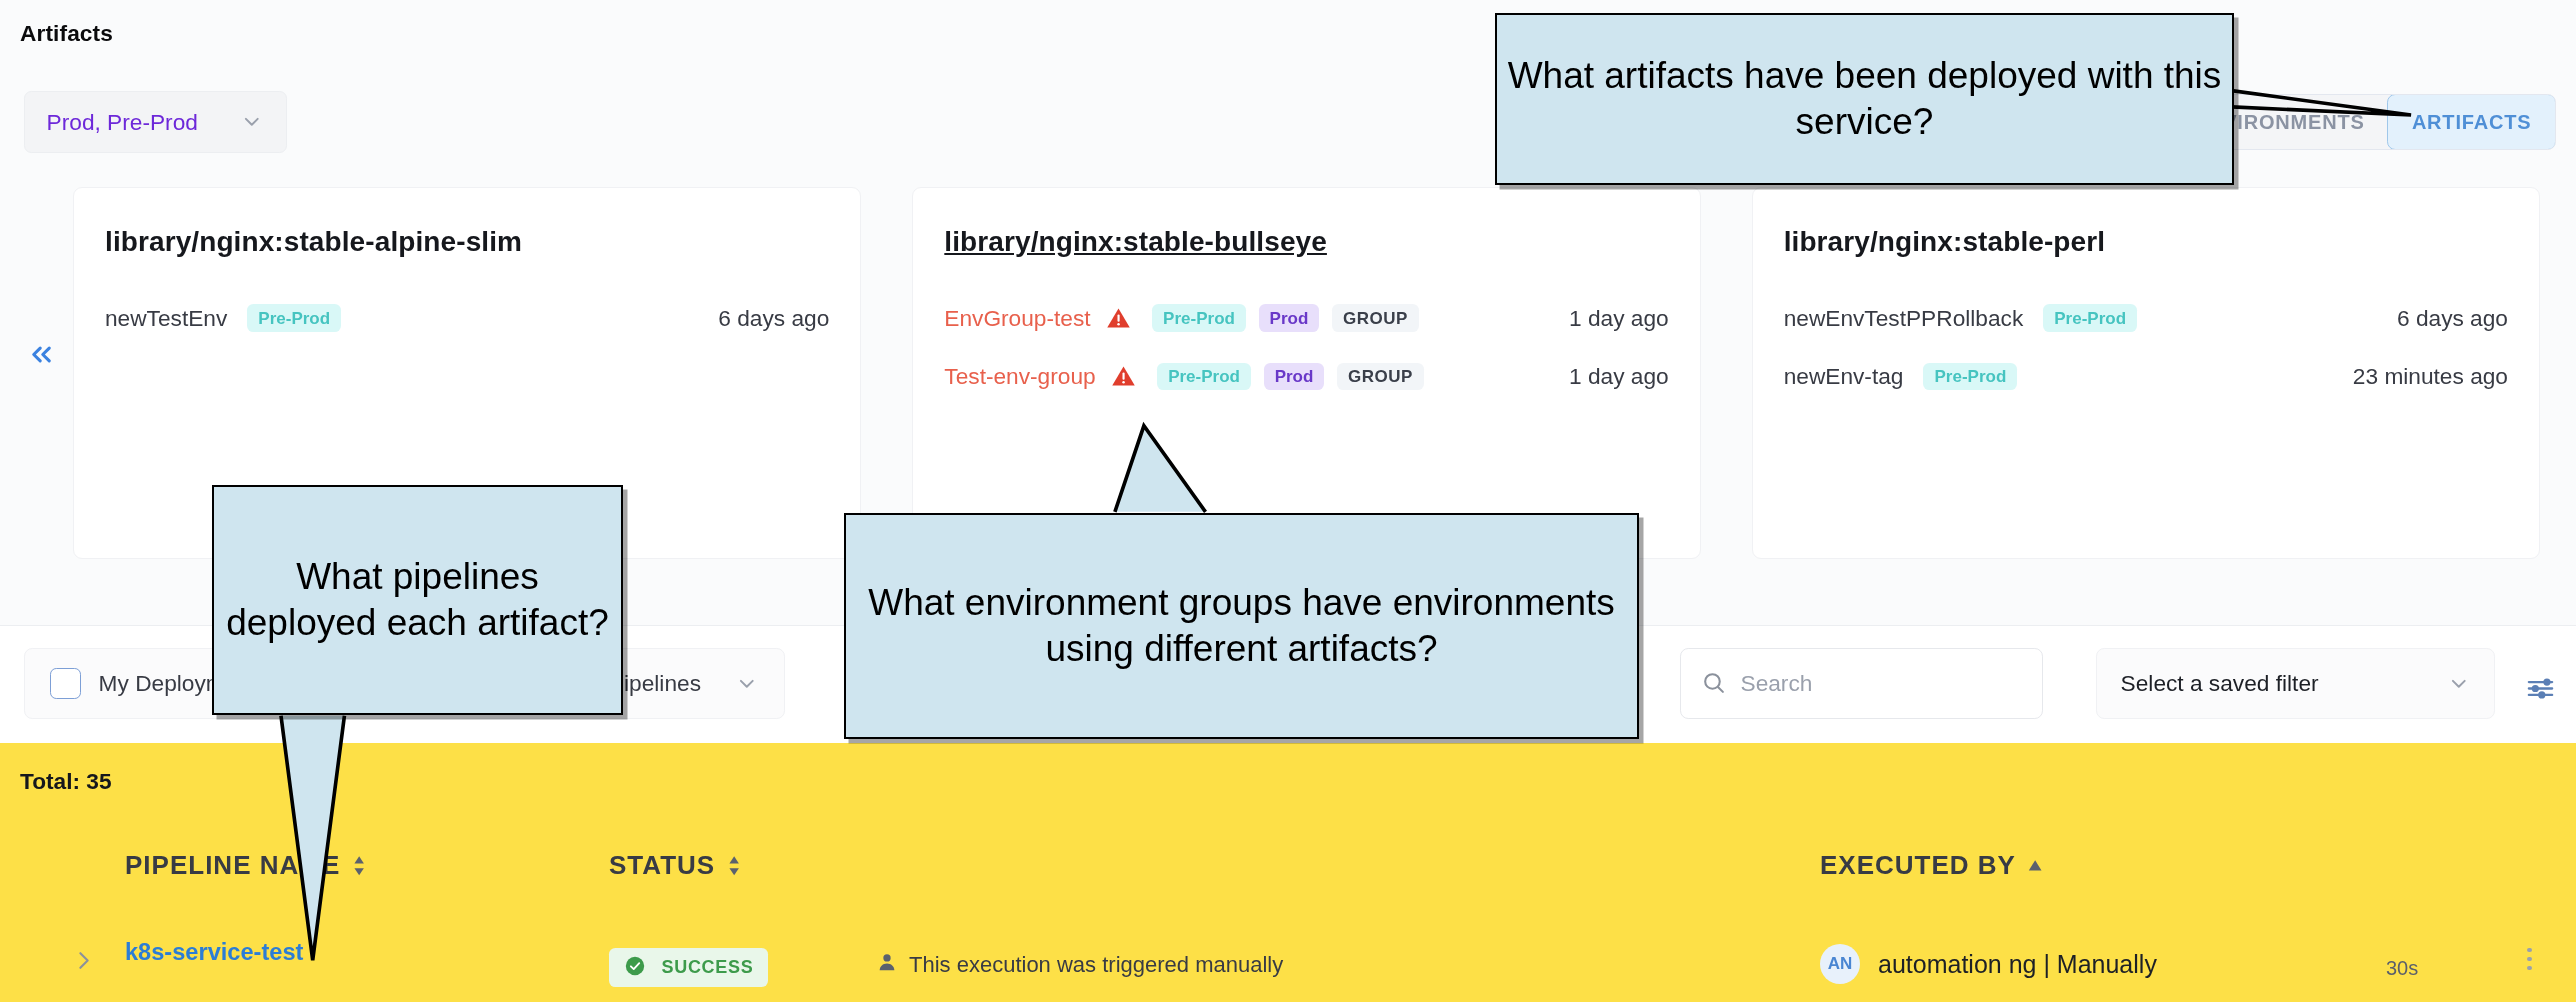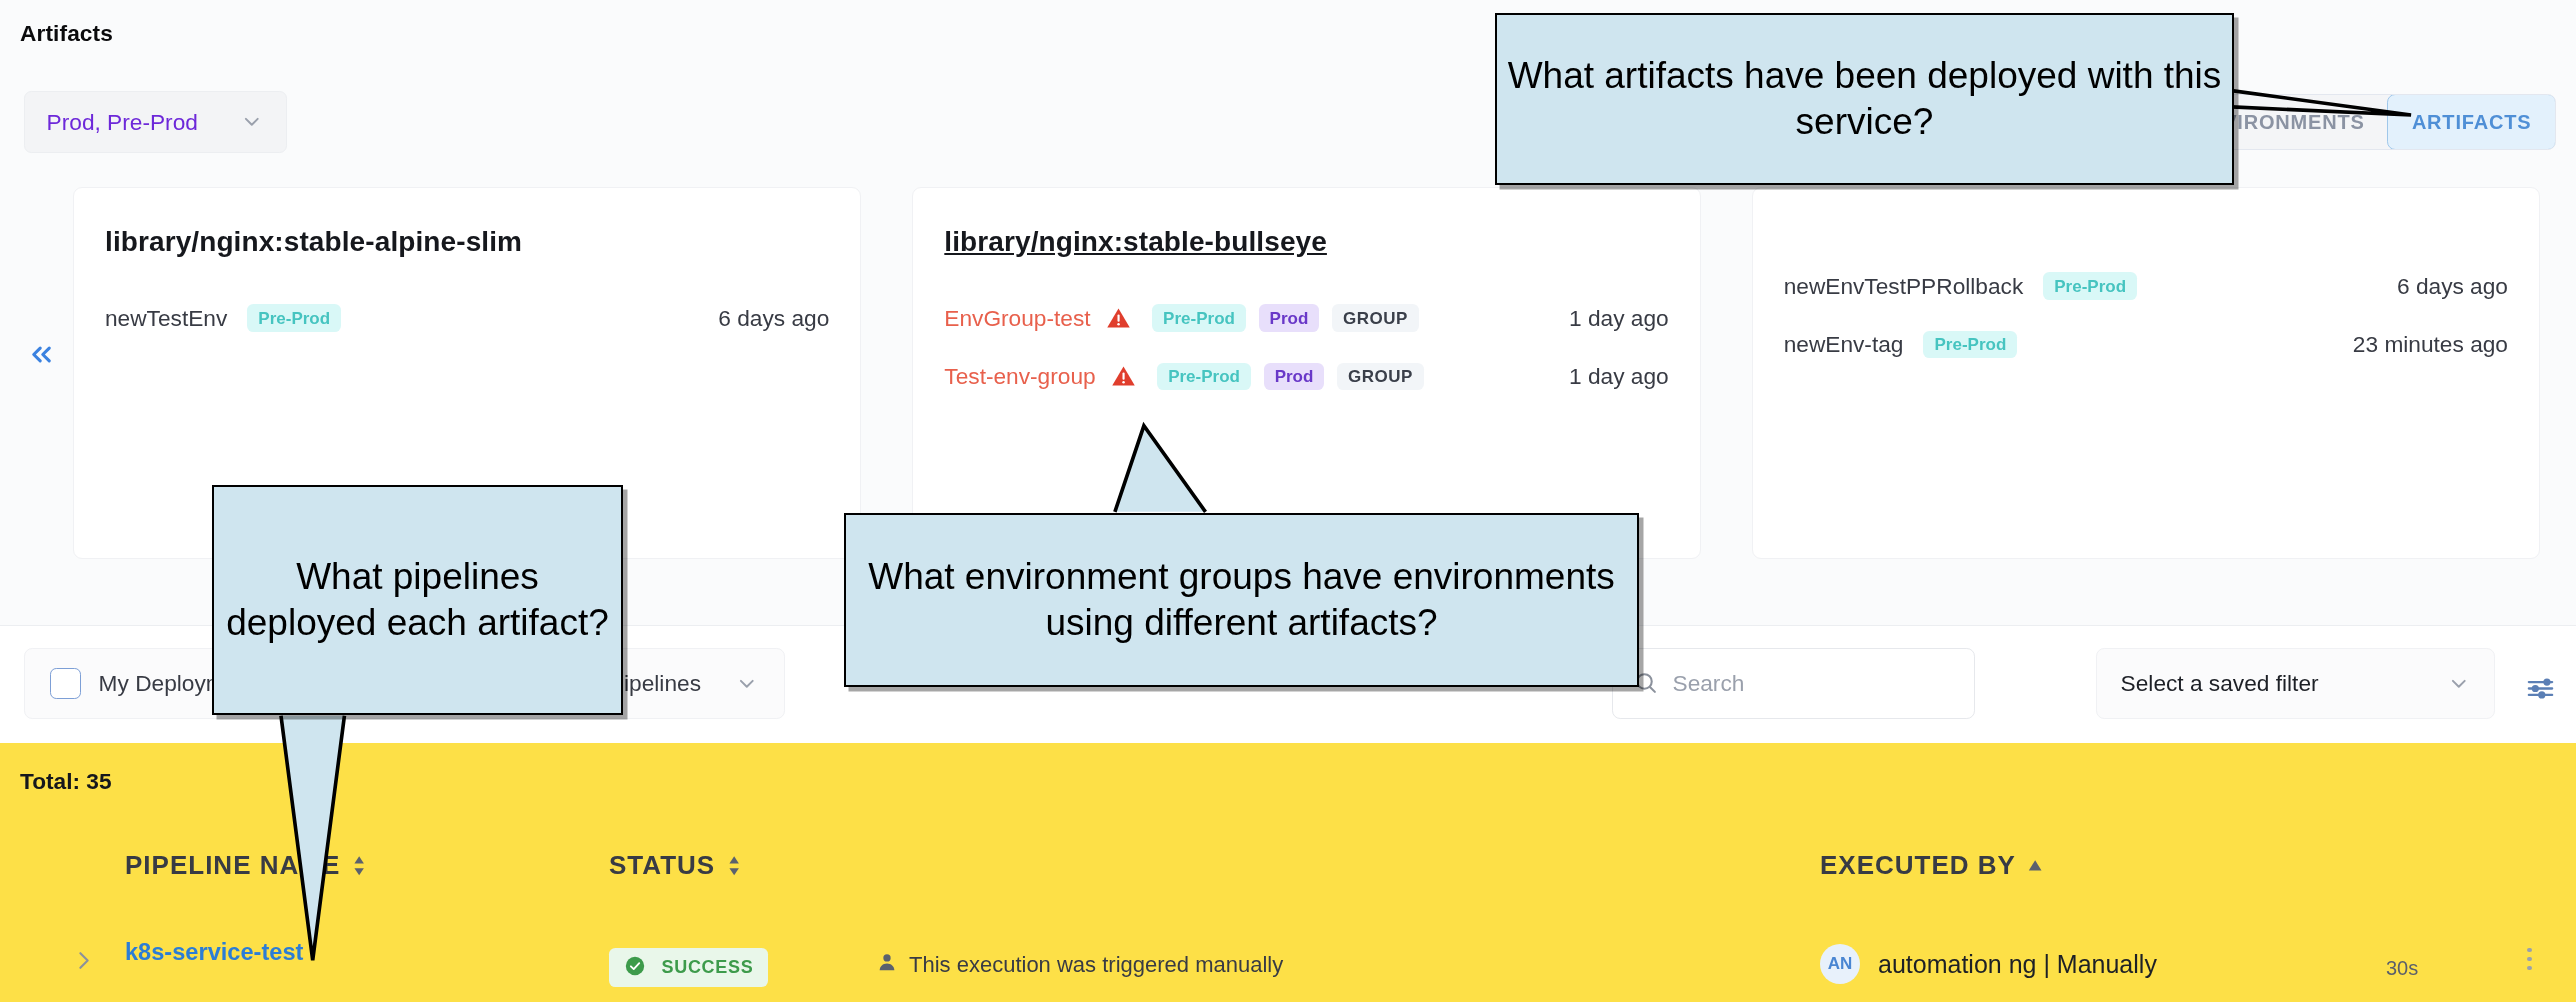--- a/index.html
+++ b/index.html
@@ -100,21 +100,21 @@
   .cbox{
     width:31px;height:31px;border:1.8px solid #7d9fd6;border-radius:6.3px;
     background:#fff;box-sizing:border-box;flex:none;
   }
   .cb-label{font-size:22.7px;color:#383b44;margin-left:18px;white-space:nowrap;}
   .fb-sel{
     margin-left:auto;display:flex;align-items:center;gap:34px;
   }
   .fb-sel .txt{font-size:22.7px;color:#383b44;}
   .search-box{
-    position:absolute;left:1612px;top:22px;width:363px;height:71px;
+    position:absolute;left:1680px;top:22px;width:363px;height:71px;
     background:#fff;border:0.9px solid #e6e8ec;border-radius:8.2px;
     display:flex;align-items:center;padding:0 20px;box-sizing:border-box;gap:14.5px;
   }
   .search-ph{font-size:22.7px;color:#9aa0ac;}
   .saved-box{
     position:absolute;left:2096px;top:22px;width:399px;height:71px;
     background:#fbfbfc;border:0.9px solid #f0f1f4;border-radius:8.2px;
     display:flex;align-items:center;justify-content:space-between;
     padding:0 23.6px;box-sizing:border-box;
   }
@@ -264,20 +264,21 @@
               <span class="badge prod">Prod</span>
               <span class="badge group">GROUP</span>
             </span>
             <span class="env-time">1 day ago</span>
           </div>
 
         </div>
       </div>
 
       <div class="card">
+        <div class="card-title">library/nginx:stable-perl</div>
         <div class="env-rows">
           <div class="env-row">
             <span class="env-name">newEnvTestPPRollback</span>
             <span class="badges">
               <span class="badge preprod">Pre-Prod</span>
             </span>
             <span class="env-time">6 days ago</span>
           </div>
           <div class="env-row">
             <span class="env-name">newEnv-tag</span>
@@ -423,18 +424,18 @@
 
     <polyline points="2462,100 2660,127 2462,118" fill="none" stroke="#000" stroke-width="4"></polyline>
 
     <polyline points="1230,565 1262,470 1330,565" fill="#cfe5ef" stroke="#000" stroke-width="4"></polyline>
 
     <polyline points="310,790 345,1060 380,790" fill="#cfe5ef" stroke="#000" stroke-width="4"></polyline>
   </svg>
 
   <div class="callout" id="callout-artifacts" style="left: 1495px; top: 13px; width: 739px; height: 172px; font-size: 37px;">What artifacts have been deployed with this service?</div>
 
-  <div class="callout" id="callout-envgroups" style="left: 844px; top: 513px; width: 795px; height: 174px; font-size: 37px;">What environment groups have environments using different artifacts?</div>
+  <div class="callout" id="callout-envgroups" style="left: 844px; top: 513px; width: 795px; height: 226px; font-size: 37px;">What environment groups have environments using different artifacts?</div>
 
   <div class="callout" id="callout-pipelines" style="left: 212px; top: 485px; width: 411px; height: 230px; font-size: 37px;">What pipelines deployed each artifact?</div>
 
 </div>
 
 
 </body></html>

